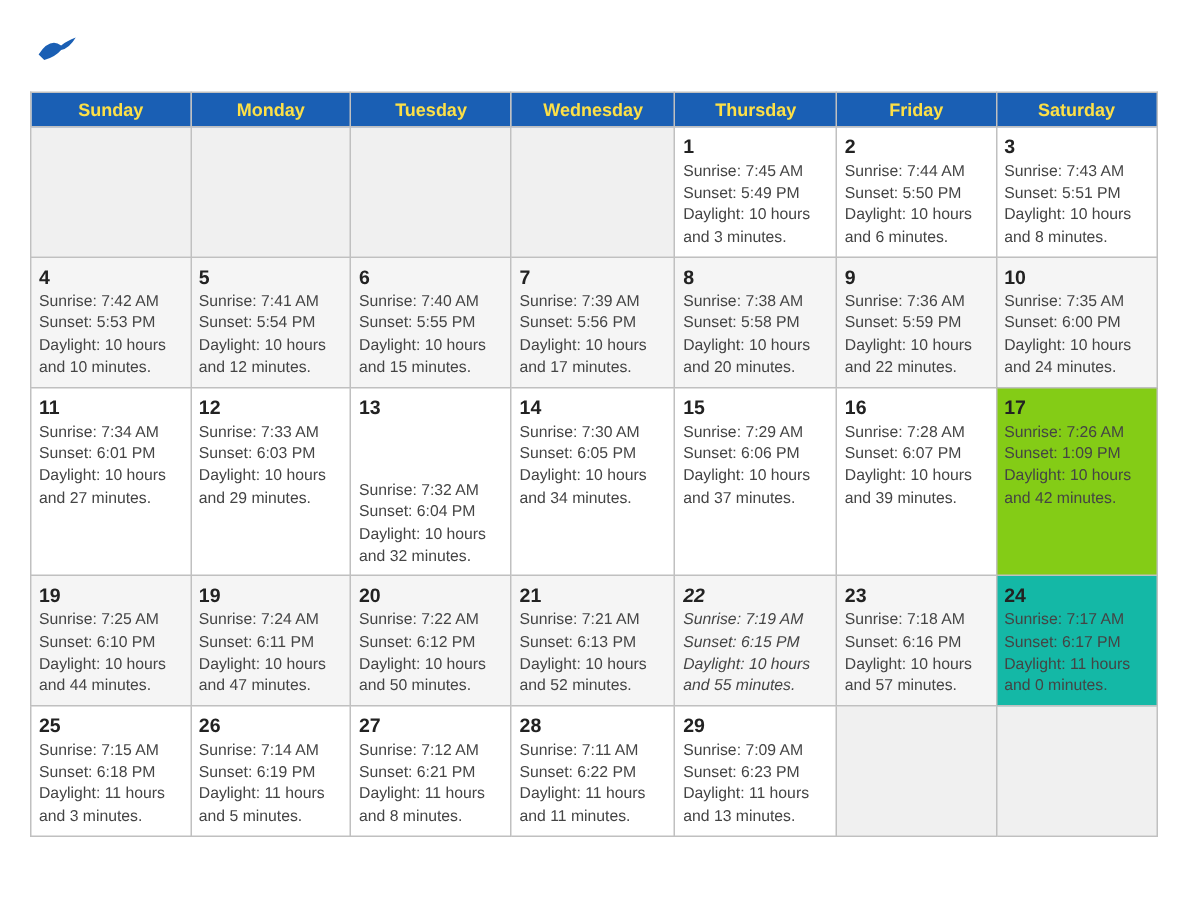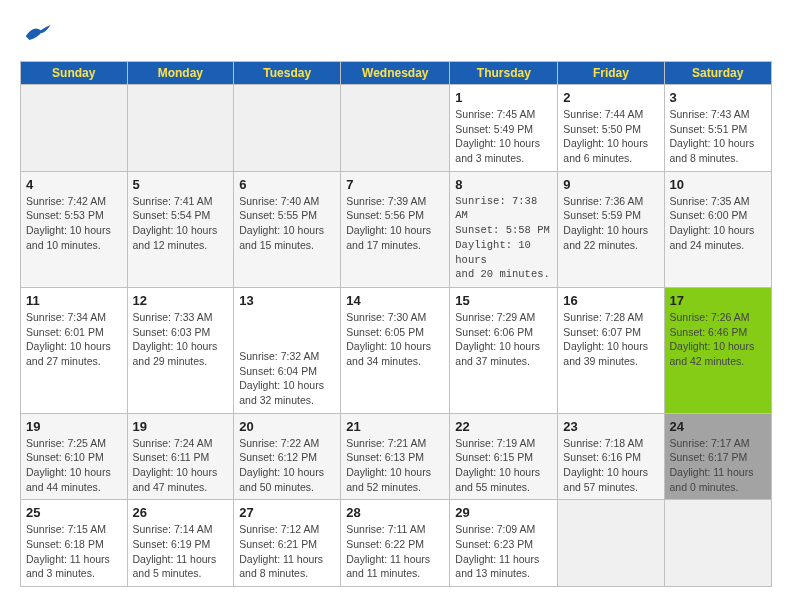--- a/index.html
+++ b/index.html
@@ -171,21 +171,21 @@
         </td>
         <td style="background: rgb(245, 245, 245);">
           <div class="day-number">7</div>
           <div class="day-info" style="white-space: pre-line;">Sunrise: 7:39 AM
 Sunset: 5:56 PM
 Daylight: 10 hours
 and 17 minutes.</div>
         </td>
         <td style="background: rgb(245, 245, 245);">
           <div class="day-number">8</div>
-          <div class="day-info" style="white-space: pre-line; font-family: Liberation Mono, monospace;">Sunrise: 7:38 AM
+          <div class="day-info" style="white-space: pre-line;">Sunrise: 7:38 AM
 Sunset: 5:58 PM
 Daylight: 10 hours
 and 20 minutes.</div>
         </td>
         <td style="background: rgb(245, 245, 245);">
           <div class="day-number">9</div>
           <div class="day-info" style="white-space: pre-line;">Sunrise: 7:36 AM
 Sunset: 5:59 PM
 Daylight: 10 hours
 and 22 minutes.</div>
@@ -237,21 +237,21 @@
         <td style="background: rgb(255, 255, 255);">
           <div class="day-number">16</div>
           <div class="day-info" style="white-space: pre-line;">Sunrise: 7:28 AM
 Sunset: 6:07 PM
 Daylight: 10 hours
 and 39 minutes.</div>
         </td>
         <td style="background: #84cc16;">
           <div class="day-number">17</div>
           <div class="day-info" style="white-space: pre-line;">Sunrise: 7:26 AM
-Sunset: 6:46 PM
+Sunset: 1:09 PM
 Daylight: 10 hours
 and 42 minutes.</div>
         </td>
       </tr>
       <tr>
         <td style="background: rgb(245, 245, 245);">
           <div class="day-number">19</div>
           <div class="day-info" style="white-space: pre-line;">Sunrise: 7:25 AM
 Sunset: 6:10 PM
 Daylight: 10 hours
@@ -271,35 +271,35 @@
 Daylight: 10 hours
 and 50 minutes.</div>
         </td>
         <td style="background: rgb(245, 245, 245);">
           <div class="day-number">21</div>
           <div class="day-info" style="white-space: pre-line;">Sunrise: 7:21 AM
 Sunset: 6:13 PM
 Daylight: 10 hours
 and 52 minutes.</div>
         </td>
-        <td style="background: rgb(245, 245, 245);">
+        <td style="background: rgb(245, 245, 245); font-style: italic;">
           <div class="day-number">22</div>
           <div class="day-info" style="white-space: pre-line;">Sunrise: 7:19 AM
 Sunset: 6:15 PM
 Daylight: 10 hours
 and 55 minutes.</div>
         </td>
         <td style="background: rgb(245, 245, 245);">
           <div class="day-number">23</div>
           <div class="day-info" style="white-space: pre-line;">Sunrise: 7:18 AM
 Sunset: 6:16 PM
 Daylight: 10 hours
 and 57 minutes.</div>
         </td>
-        <td style="background: #a3a3a3;">
+        <td style="background: #14b8a6;">
           <div class="day-number">24</div>
           <div class="day-info" style="white-space: pre-line;">Sunrise: 7:17 AM
 Sunset: 6:17 PM
 Daylight: 11 hours
 and 0 minutes.</div>
         </td>
       </tr>
       <tr>
         <td style="background: rgb(255, 255, 255);">
           <div class="day-number">25</div>

